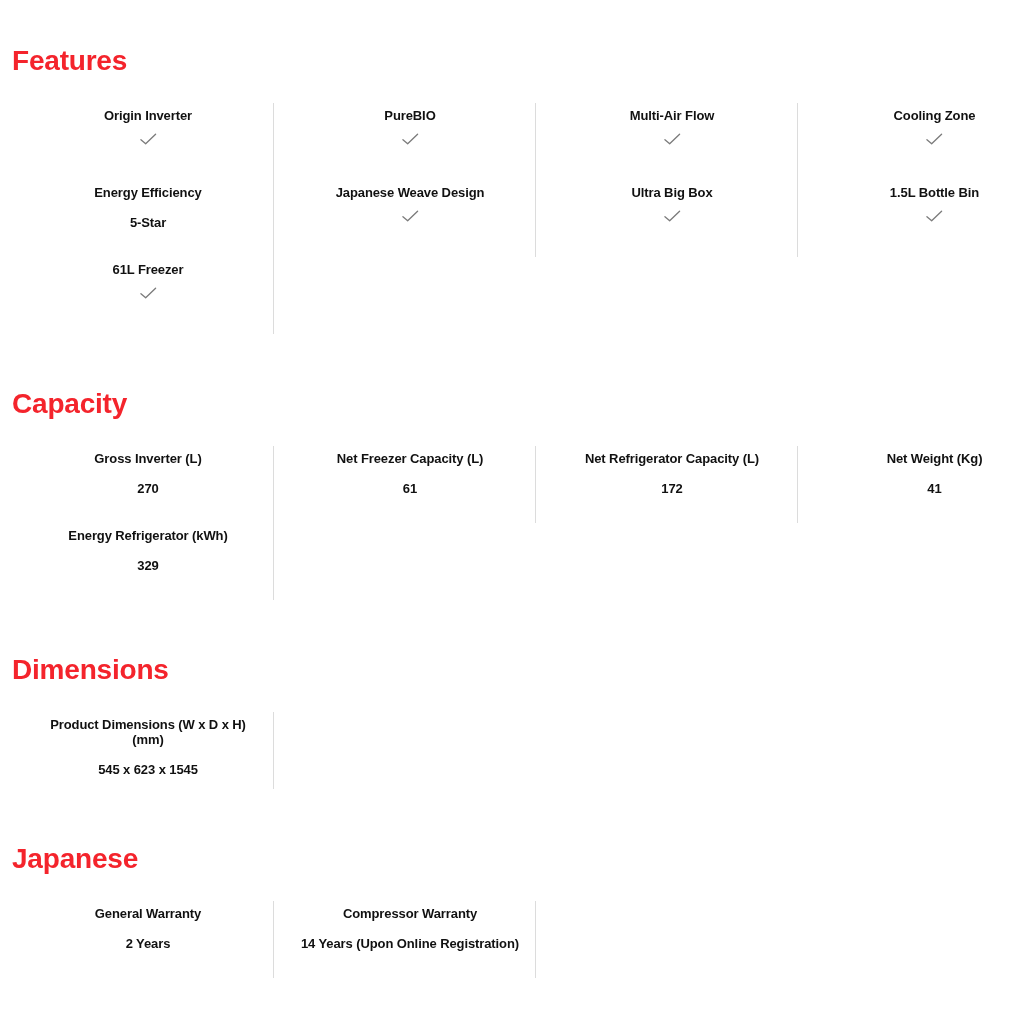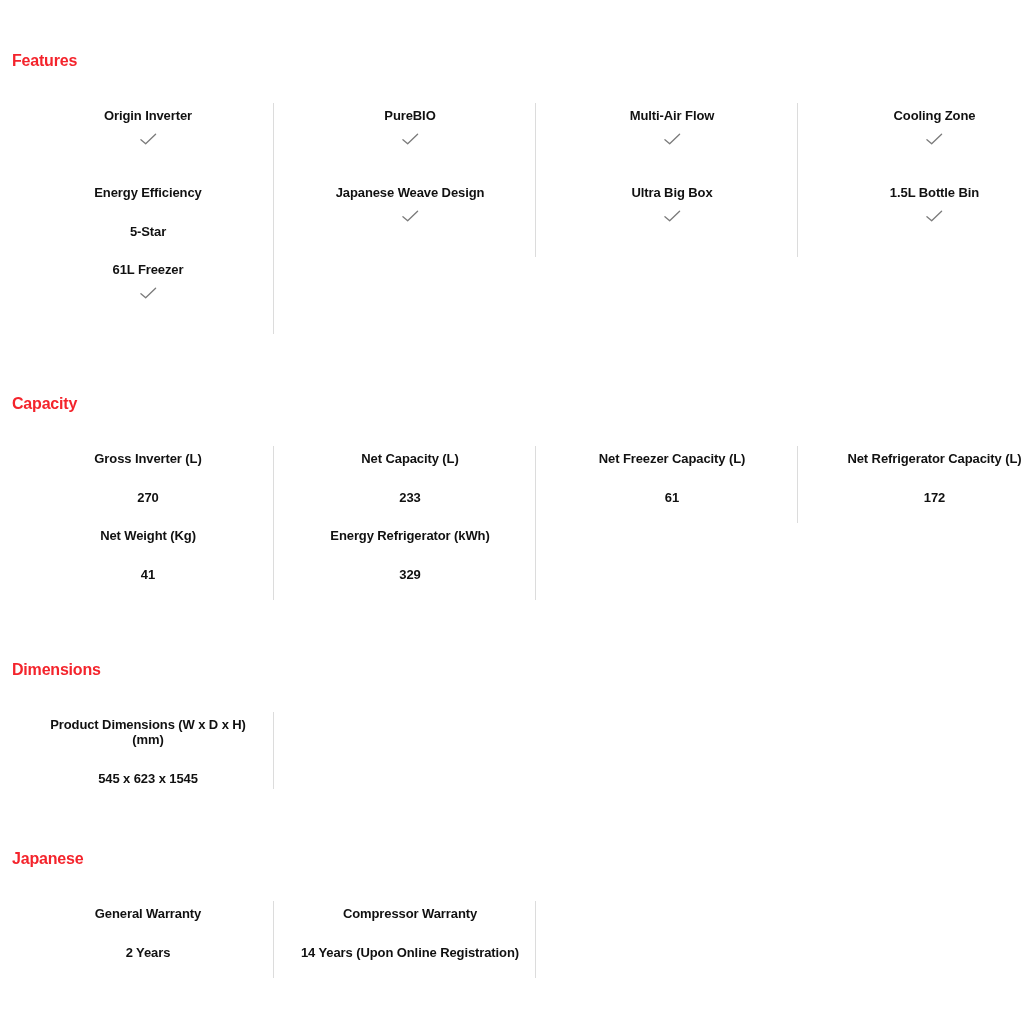--- a/index.html
+++ b/index.html
@@ -12,21 +12,21 @@
   body{
     width:1024px;height:1024px;
     box-sizing:border-box;
     padding-top:49px;
     font-family:"Liberation Sans", sans-serif;
     color:var(--text);
     overflow:hidden;
   }
   .section{margin:0 0 58px 0;}
   .section-title{
-    font-size:16px;
+    font-size:28px;
     line-height:23px;
     font-weight:bold;
     color:var(--accent);
     margin:0 0 31px 12px;
     letter-spacing:-0.2px;
   }
   .grid{
     display:grid;
     grid-template-columns:repeat(4,262px);
     margin-left:12px;
@@ -42,21 +42,21 @@
   .spec-label{
     font-size:13px;
     font-weight:bold;
     line-height:15px;
     letter-spacing:-0.1px;
   }
   .spec-value{
     font-size:13px;
     font-weight:bold;
     line-height:15px;
-    margin-top:24px;
+    margin-top:15px;
     letter-spacing:-0.1px;
   }
   .check-wrap{margin-top:10px;height:12px;}
   .check-wrap svg{display:block;}
 </style>
 </head>
 <body>
 
 <main id="spec-root">
     <section class="section">
@@ -93,24 +93,20 @@
       </div>
     </section>
     <section class="section">
       <h2 class="section-title">Capacity</h2>
       <div class="grid">
         <div class="cell">
           <div class="spec-label">Gross Inverter (L)</div>
           <div class="spec-value">270</div>
         </div>
         <div class="cell">
-          <div class="spec-label">Net Capacity (L)</div>
-          <div class="spec-value">233</div>
-        </div>
-        <div class="cell">
           <div class="spec-label">Net Freezer Capacity (L)</div>
           <div class="spec-value">61</div>
         </div>
         <div class="cell">
           <div class="spec-label">Net Refrigerator Capacity (L)</div>
           <div class="spec-value">172</div>
         </div>
         <div class="cell">
           <div class="spec-label">Net Weight (Kg)</div>
           <div class="spec-value">41</div>

